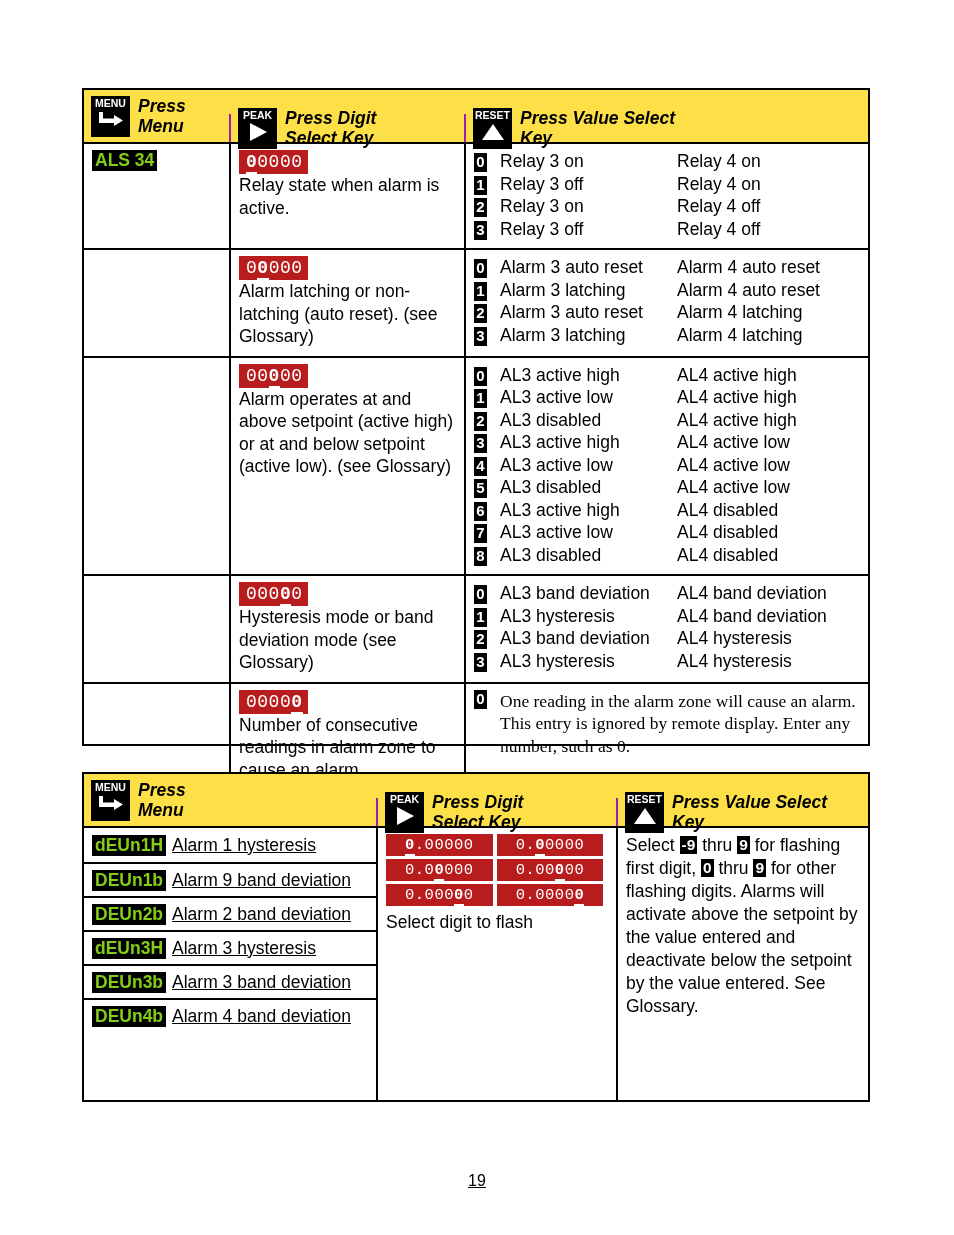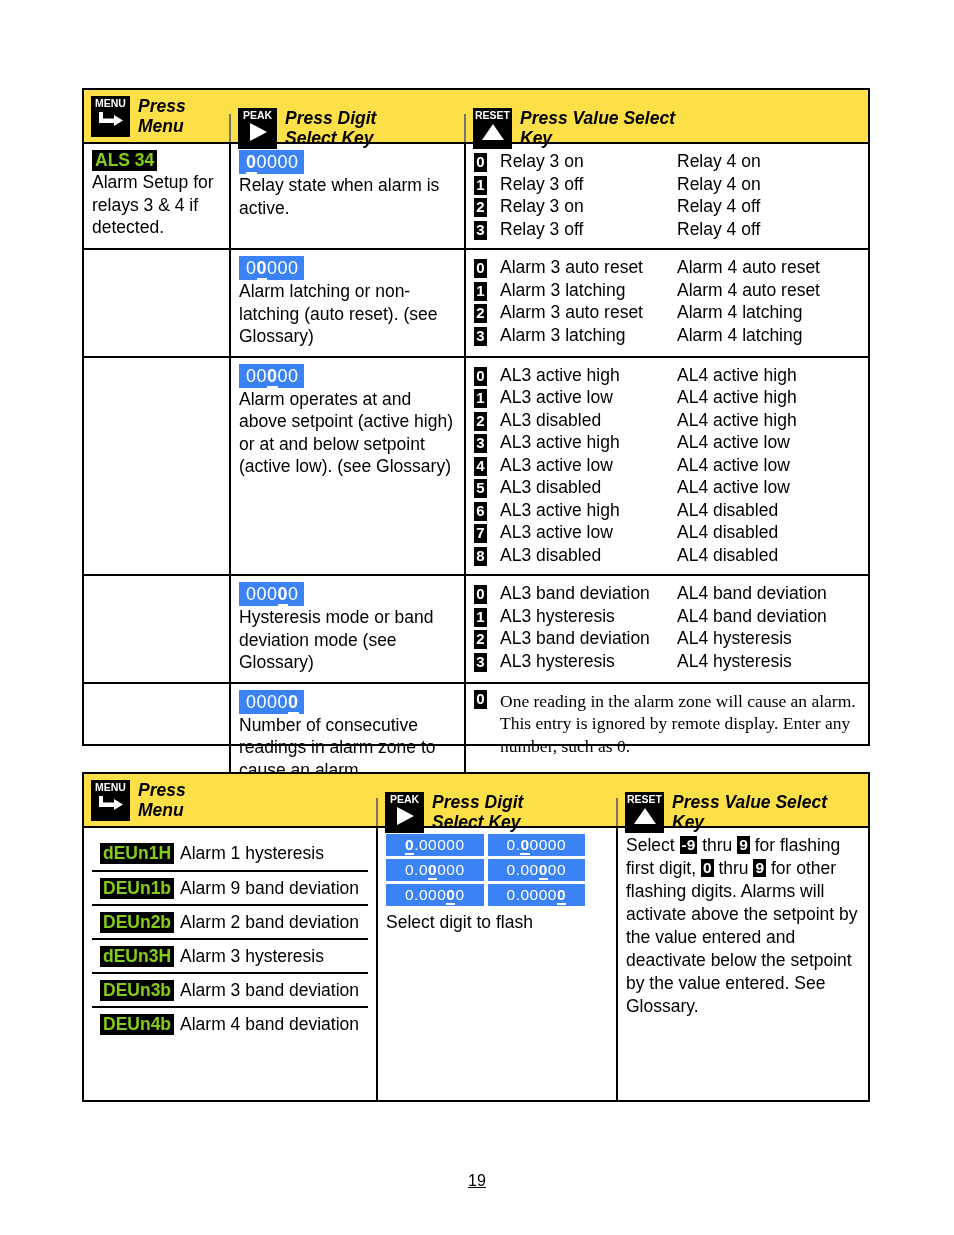--- a/index.html
+++ b/index.html
@@ -40,21 +40,21 @@
     height: 54px;
     box-sizing: border-box;
   }
   .hdr-cell {
     display: flex;
     align-items: center;
     box-sizing: border-box;
     padding-left: 7px;
     gap: 8px;
   }
-  .hdr-cell + .hdr-cell { border-left: 2px solid #737373; margin-top: 24px; }
+  .hdr-cell + .hdr-cell { border-left: 2px solid #a21caf; margin-top: 24px; }
   .hdr-text {
     font-style: italic;
     font-weight: bold;
     font-size: 17.5px;
     line-height: 20px;
     white-space: pre-line;
   }
 
   
   .keybox {
@@ -106,28 +106,28 @@
     font-weight: bold;
     font-size: 17.5px;
     line-height: 21px;
     padding: 0 3px;
     white-space: pre;
   }
 
   
   .lcd {
     display: inline-block;
-    background: #3b82f6;
+    background: #b91c1c;
     color: #fff;
     font-size: 18px;
     line-height: 22px;
     padding: 1px 5px 1px 7px;
     letter-spacing: 0.5px;
     white-space: pre;
-    font-family: Liberation Sans, sans-serif;
+    font-family: Liberation Mono, monospace;
   }
   .lcd .hi {
     font-weight: bold;
     border-bottom: 2px solid #fff;
   }
 
   
   .optlist { display: flex; flex-direction: column; }
   .optrow {
     display: flex;
@@ -182,21 +182,21 @@
   
   .drow {
     display: flex;
     align-items: center;
     height: 34px;
     box-sizing: border-box;
     padding-left: 8px;
   }
   .drow + .drow { border-top: 2px solid #000; }
   .drow .code { margin-right: 6px; }
-  .drow .dlabel { font-size: 17.5px; line-height: 21px; }
+  .drow .dlabel { font-size: 17.5px; line-height: 21px; text-decoration: underline; }
 
   .lcdgrid { display: flex; flex-wrap: wrap; gap: 3px 4px; width: 222px; }
   .lcdgrid .lcd { font-size: 15.5px; line-height: 20px; padding: 1px 19px; }
 
   .selnote { font-size: 17.5px; line-height: 22px; margin-top: 5px; }
 
   .para {
     font-size: 17.5px;
     line-height: 23px;
   }
@@ -252,21 +252,20 @@
           </span>
         </div>
         <div class="hdr-text">Press Value Select
 Key</div>
       </div>
     </div>
 
     <div class="brow">
       <div class="bcell c1">
         <div class="code">ALS 34</div>
-        <div class="desc">Alarm Setup for relays 3 &amp; 4 if detected.</div>
       </div>
       <div class="bcell c2">
         <div class="lcd"><span></span><span class="hi">0</span><span>0000</span></div>
         <div class="desc">Relay state when alarm is active.</div>
       </div>
       <div class="bcell c3">
         <div class="optlist">
           <div class="optrow">
               <span class="numbox">0</span>
               <span class="optA">Relay 3 on</span>
@@ -463,21 +462,21 @@
                 <path d="M13 2 L24 18 L2 18 Z" fill="#fff"></path>
               </svg>
           </span>
         </div>
         <div class="hdr-text">Press Value Select
 Key</div>
       </div>
     </div>
 
     <div class="brow" style="height:274px;">
-      <div class="bcell d-c1" style="padding:8px;">
+      <div class="bcell d-c1" style="padding:0;">
         <div class="drow">
             <span class="code">dEUn1H</span>
             <span class="dlabel">Alarm 1 hysteresis</span>
           </div>
         <div class="drow">
             <span class="code">DEUn1b</span>
             <span class="dlabel">Alarm 9 band deviation</span>
           </div>
         <div class="drow">
             <span class="code">DEUn2b</span>

